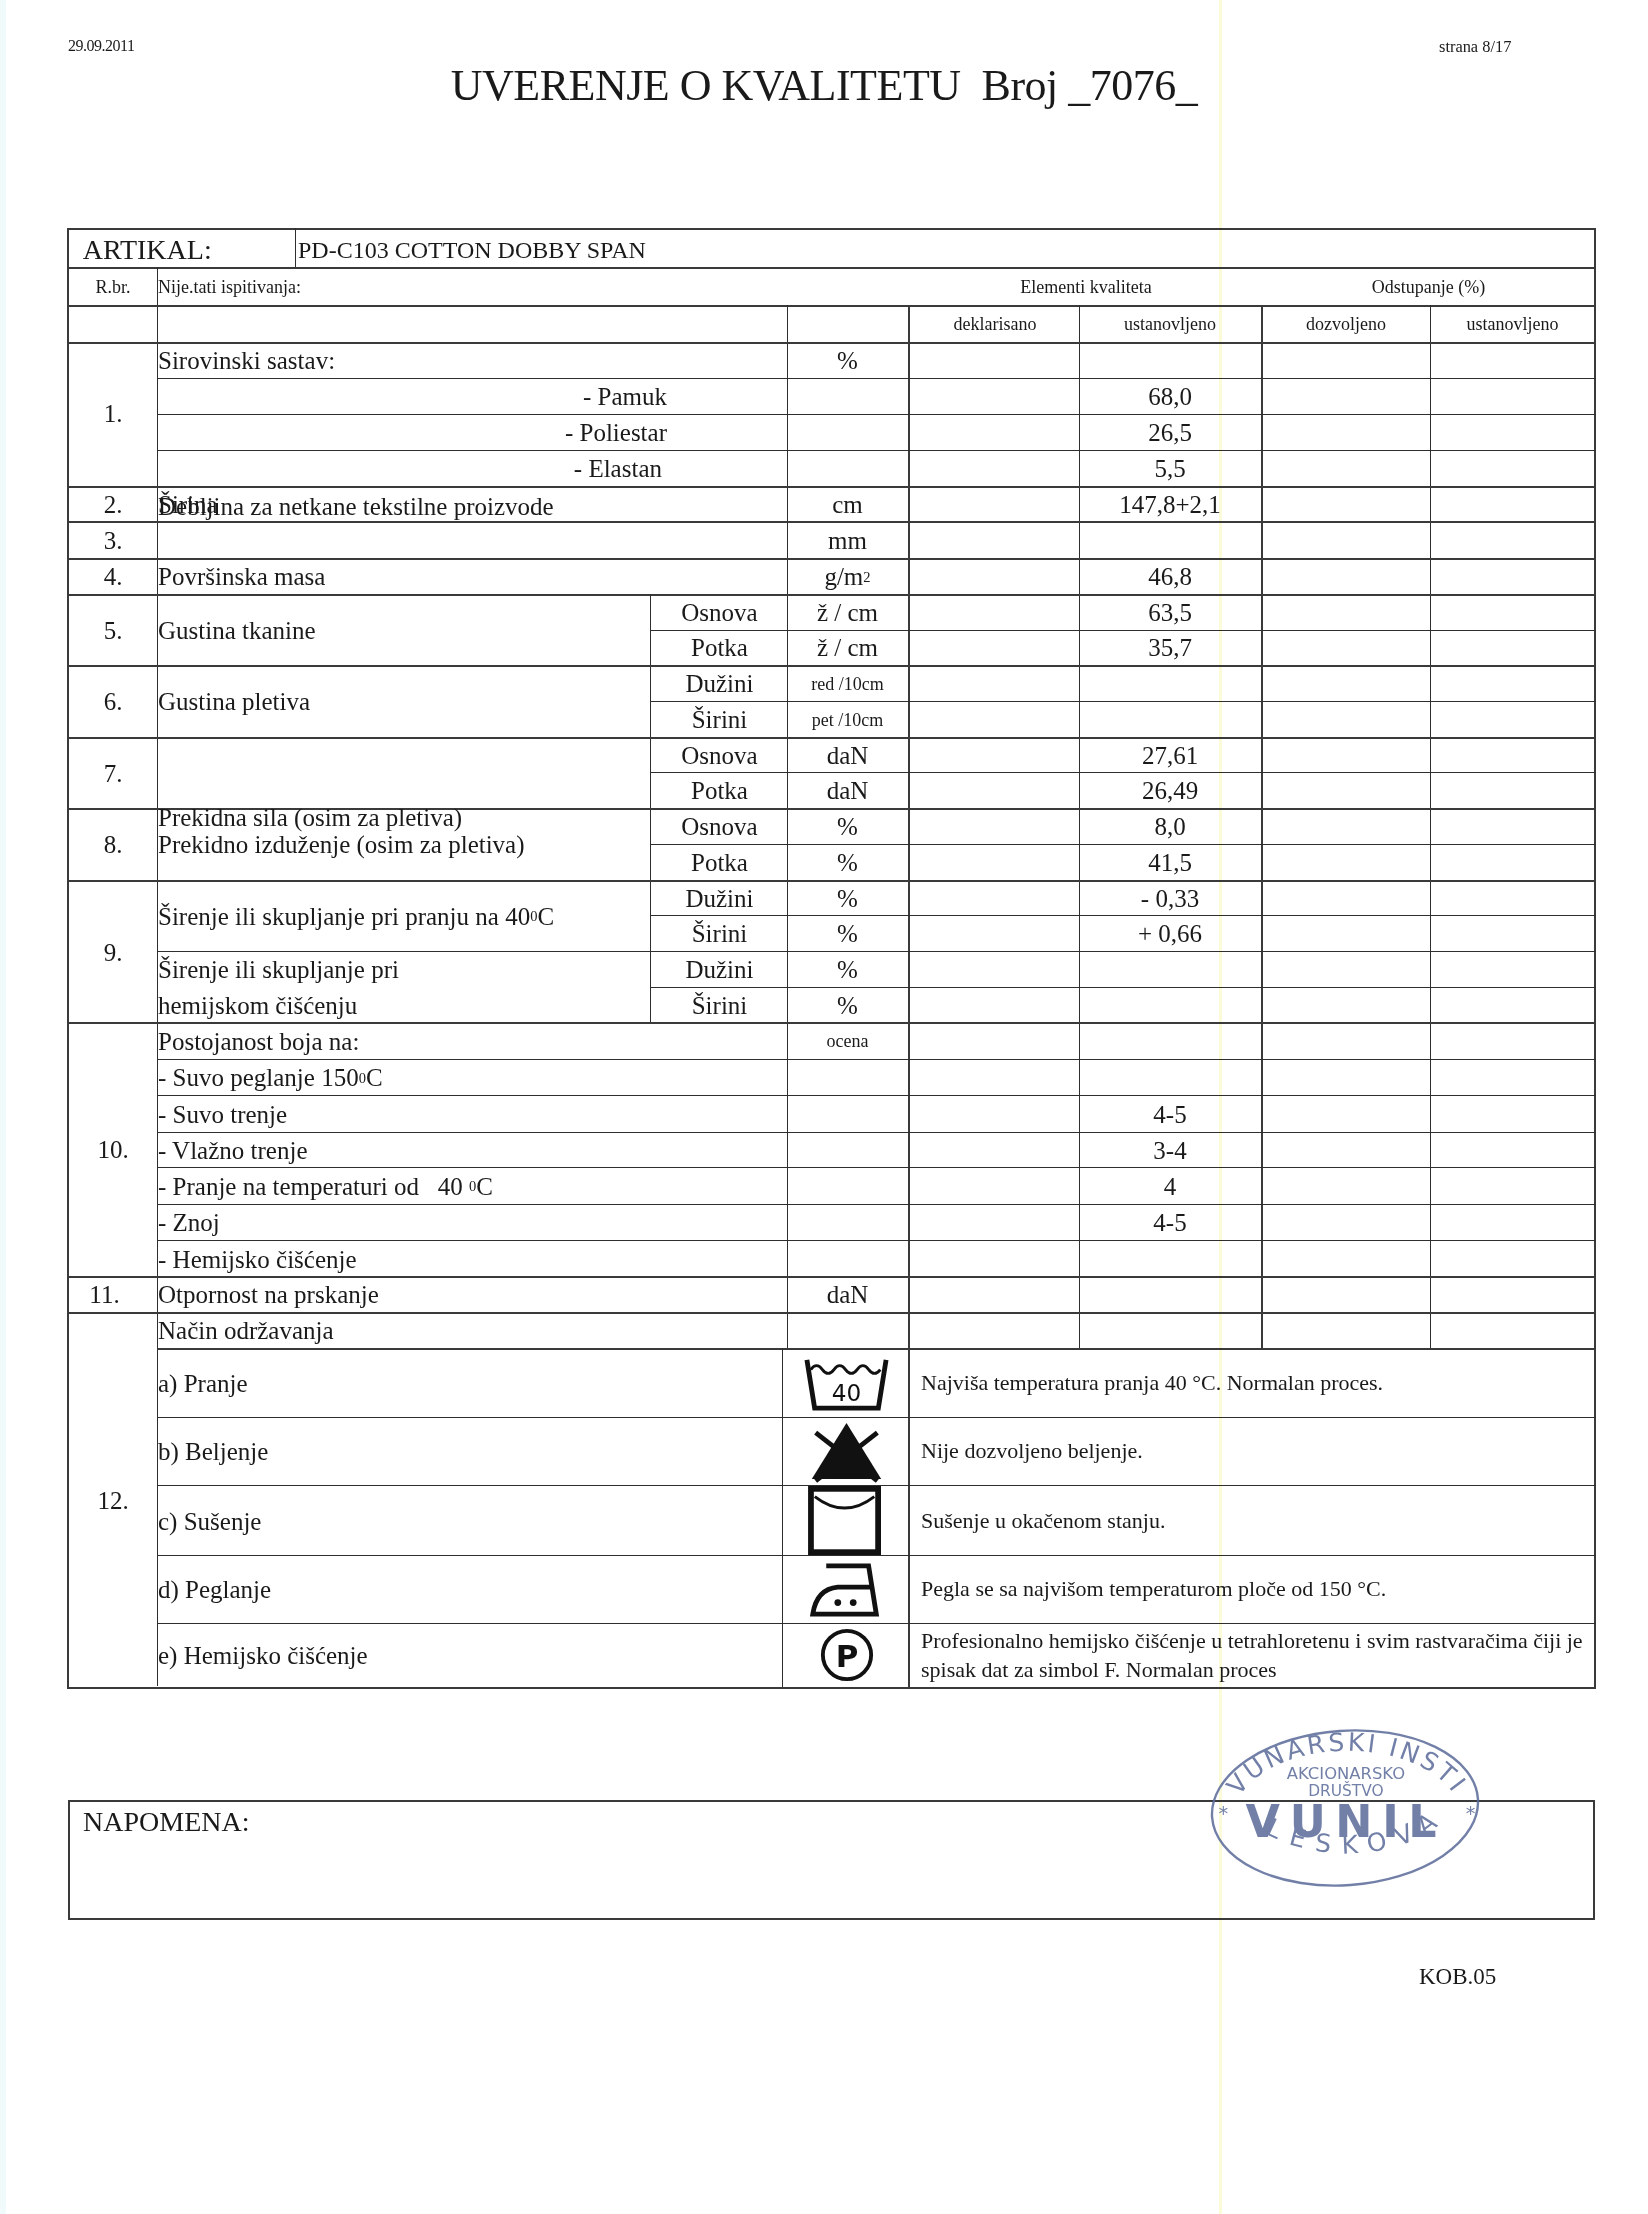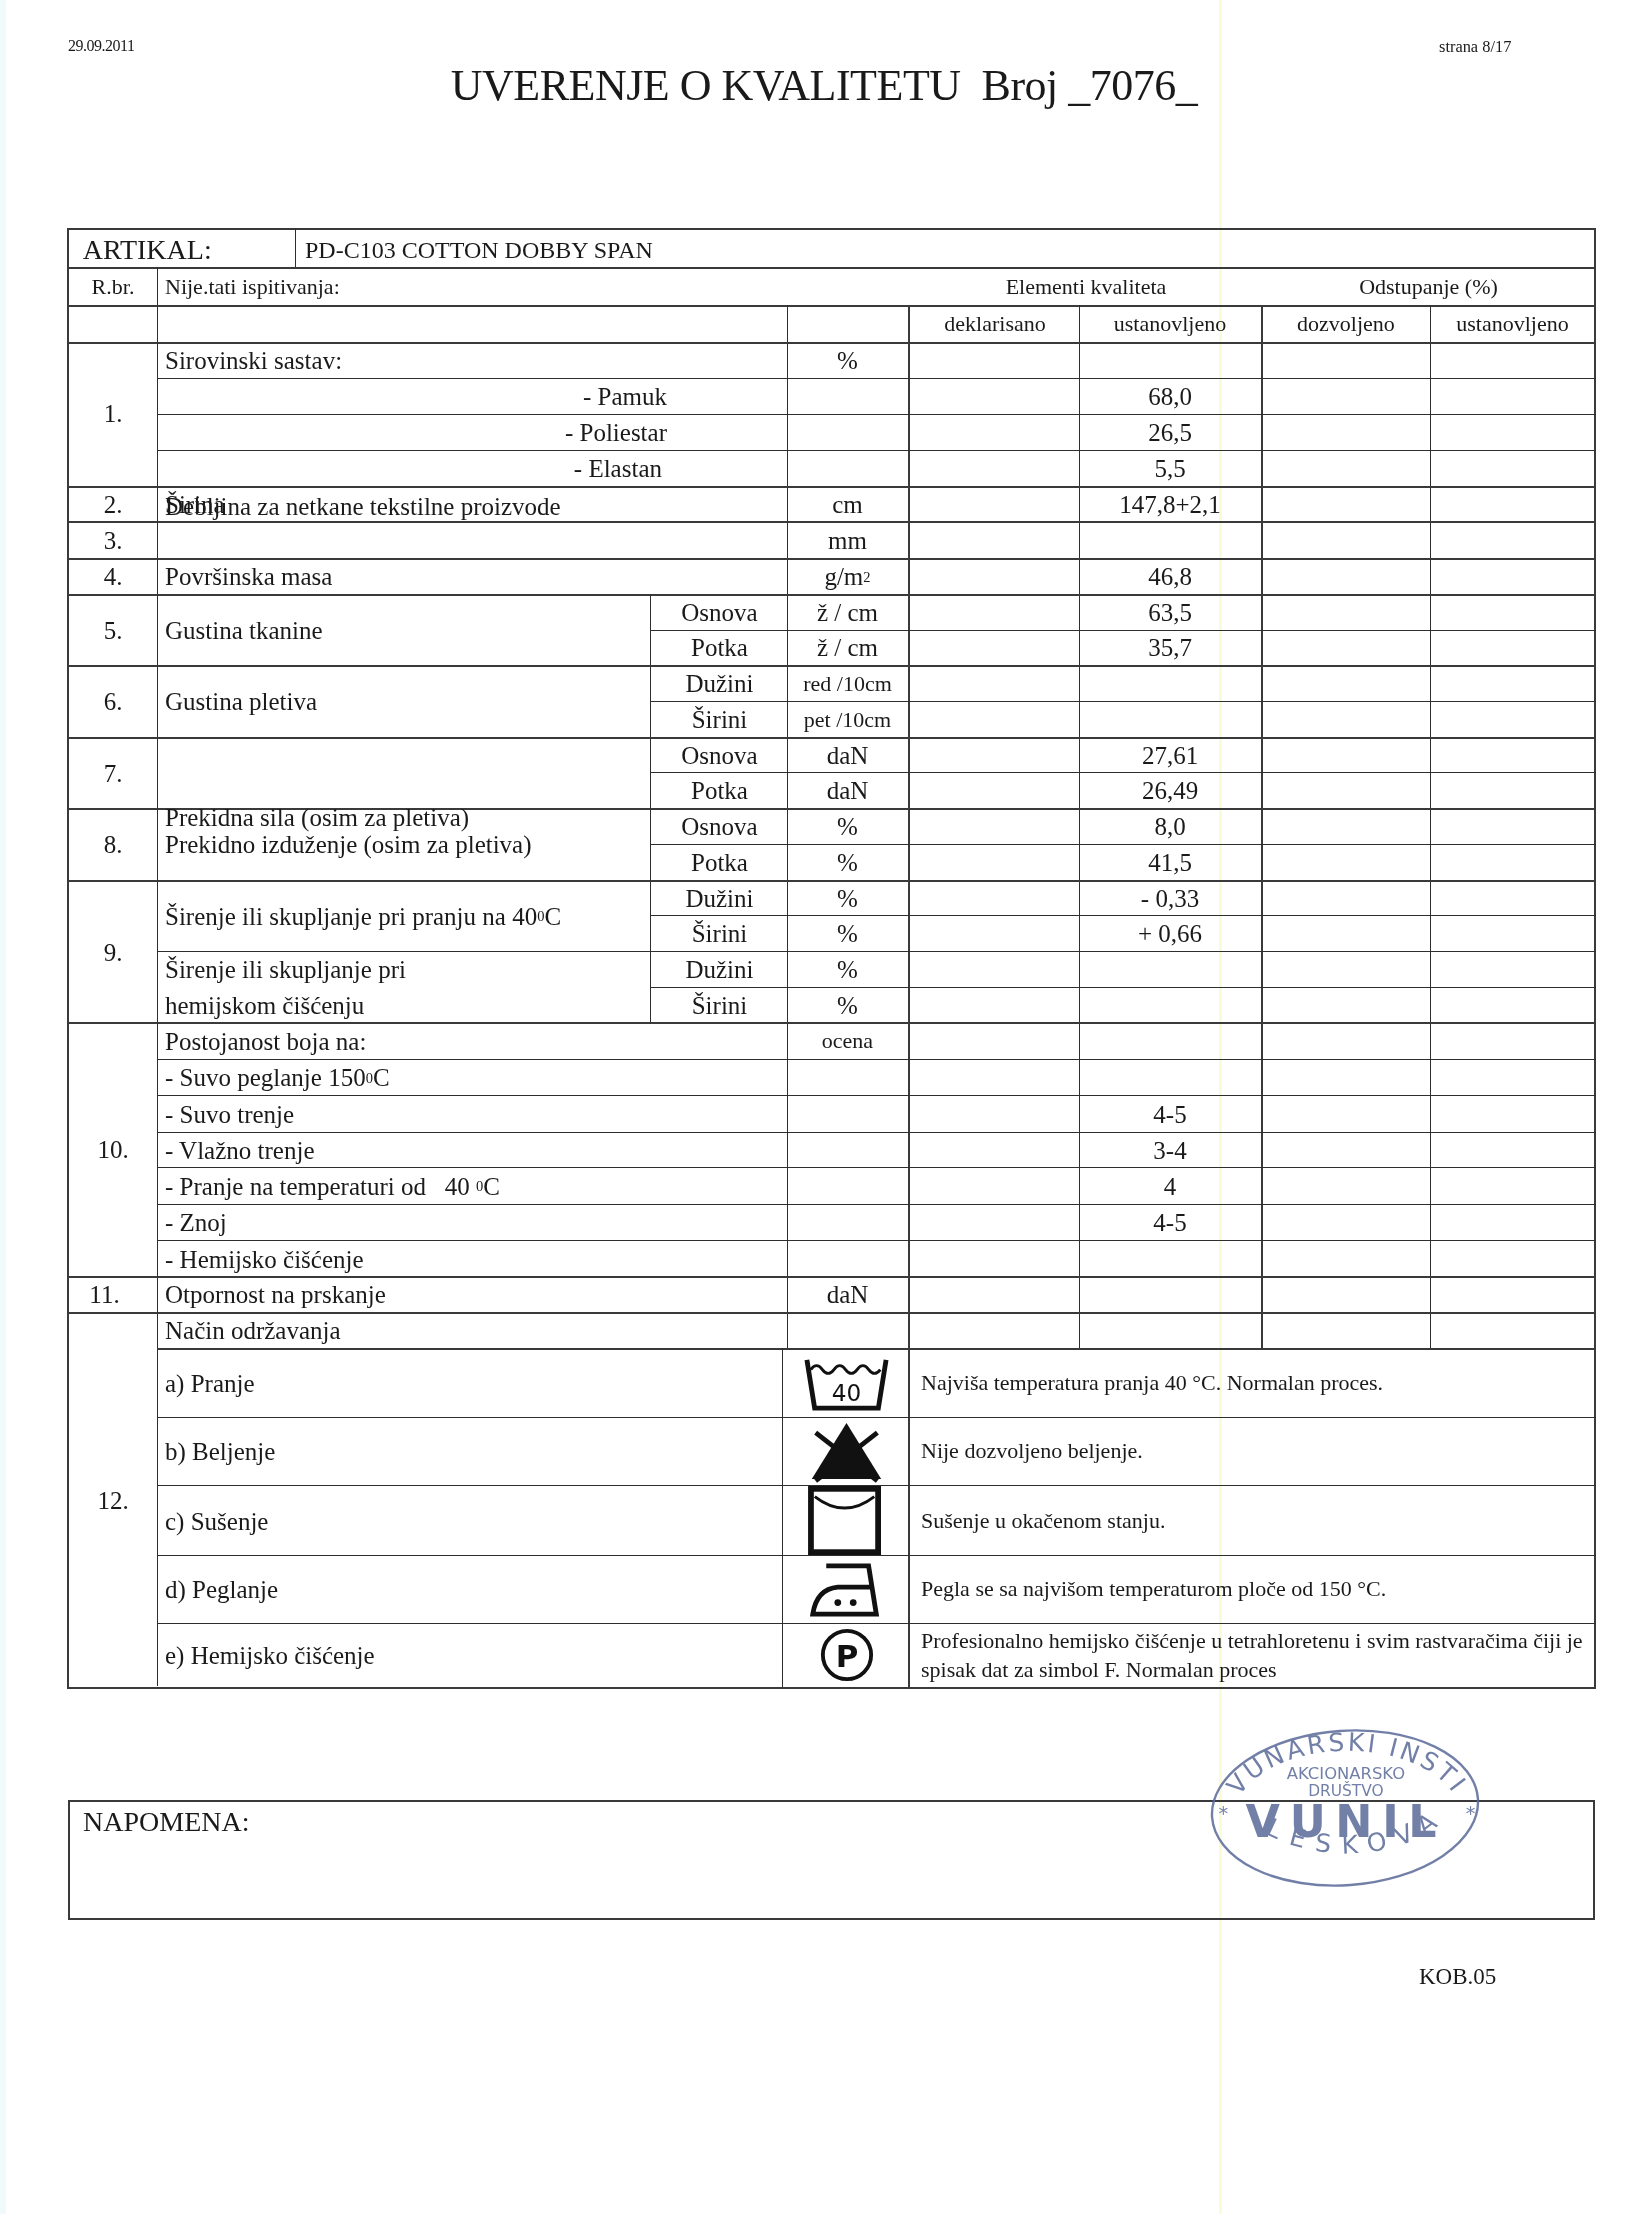--- a/index.html
+++ b/index.html
@@ -8,22 +8,22 @@
   .abs { position:absolute; }
   .hdr-date { left:68px; top:37px; font-size:16px; letter-spacing:-0.5px; }
   .hdr-page { left:1439px; top:37px; font-size:16.4px; }
   .hdr-title { left:0; width:1648px; top:60px; text-align:center; font-size:44px; letter-spacing:-0.5px; }
   .hl { position:absolute; height:0; border-top:1.9px solid #2e2e2e; }
   .hl.thick { border-top:2.9px solid #3a3a3a; }
   .vl { position:absolute; width:0; border-left:1.9px solid #2e2e2e; }
   .vl.thick { border-left:2.9px solid #3a3a3a; }
   .cell { position:absolute; display:flex; align-items:center; font-size:25px; line-height:1; white-space:nowrap; }
   .c { justify-content:center; }
-  .l { justify-content:flex-start; padding-left:8px; }
-  .small { font-size:22px; }
+  .l { justify-content:flex-start; padding-left:1px; }
+  .small { font-size:18px; }
   .care-txt { font-size:22px; white-space:normal; line-height:1.3; }
   .sup { font-size:14.5px; vertical-align:super; line-height:0; }
   .icon { position:absolute; }
   .napomena-box { left:68px; top:1800px; width:1527px; height:120px; border:2.9px solid #3a3a3a; box-sizing:border-box; }
   .napomena-label { left:83px; top:1806px; font-size:28px; }
   .kob { left:1419px; top:1964px; font-size:23px; }
   .stamp { left:1205px; top:1723px; width:280px; height:169px; opacity:0.85; }
   .yellow-line { left:1219px; top:0; width:2.9px; height:2215px; background:#fbfbd8; }
   .left-edge { left:0; top:0; width:5.8px; height:2215px; background:#f1fafb; }
 </style>

